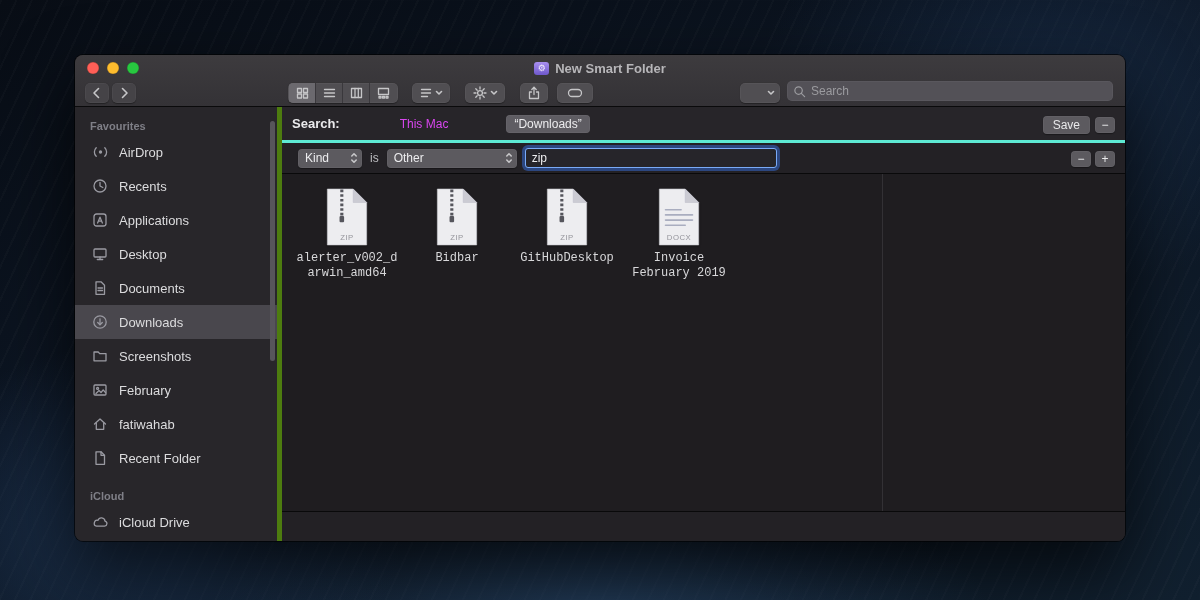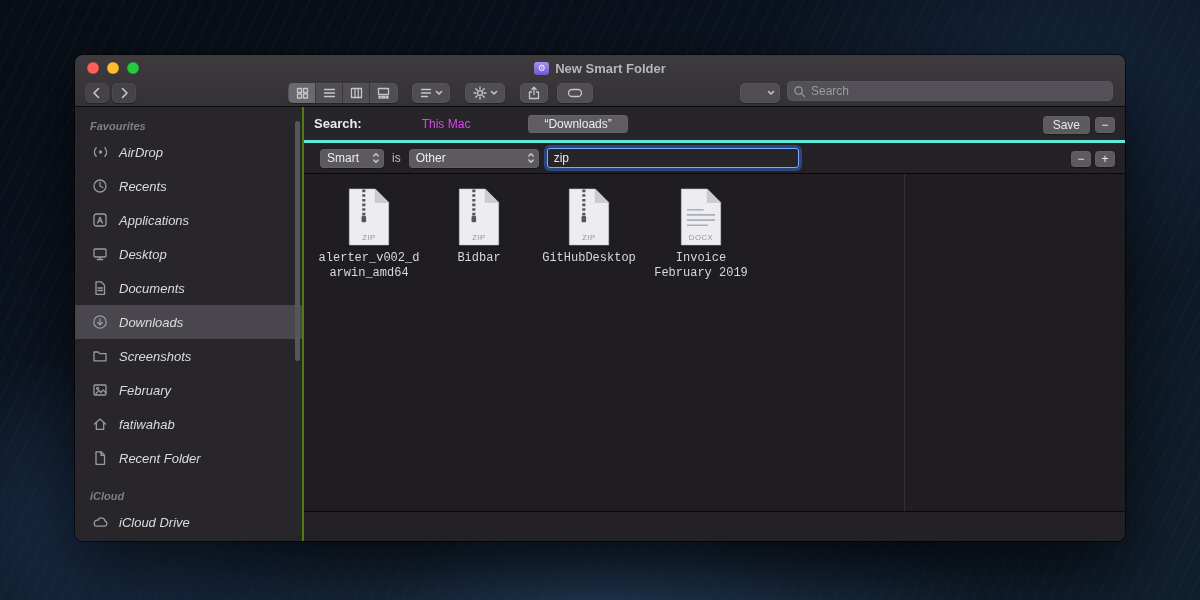--- a/index.html
+++ b/index.html
@@ -50,36 +50,36 @@
   .glyph{ stroke:#c6c6c8; fill:none; stroke-width:1.3; stroke-linecap:round; stroke-linejoin:round; }
   .searchfield{ position:absolute; top:0; left:712px; right:12px; height:20px; border-radius:5px; background:#535157;
                 display:flex; align-items:center; padding:0 6px; gap:5px;
                 box-shadow:inset 0 0 0 .5px rgba(255,255,255,.08); }
   .searchfield input{ flex:1; background:transparent; border:none; outline:none; color:#d5d5d7; font-size:12px; font-family:"Liberation Sans",sans-serif; }
   .searchfield input::placeholder{ color:#9b9b9f; }
 
   
   .wbody{ flex:1; display:flex; min-height:0; }
 
-  .sidebar{ width:229px; flex-shrink:0; background:#28262a; border-right:2px solid #4d7c0f; position:relative; padding-top:10px;font-style:italic; }
+  .sidebar{ width:207px; flex-shrink:0; background:#28262a; border-right:5px solid #4d7c0f; position:relative; padding-top:10px; }
   .side-header{ height:18px; line-height:18px; padding-left:15px; font-size:11px; font-weight:700; color:#7f7f87; }
   .srow{ height:34px; display:flex; align-items:center; padding-left:15px; gap:9px; color:#dcdcde; font-size:13px; cursor:default; }
   .srow.sel{ background:#49474d;text-align:right; }
   .sicon{ width:20px; display:flex; justify-content:center; }
   .sicon svg{ stroke:#9a9aa2; fill:none; stroke-width:1.3; stroke-linecap:round; stroke-linejoin:round; }
   .side-scrollbar{ position:absolute; right:2px; top:14px; width:5px; height:240px; border-radius:3px; background:#57555b; }
   .icloud-gap{ height:12px; }
 
   .pane{ flex:1; display:flex; flex-direction:column; min-width:0; background:#201e21; }
 
   .scopebar{ height:36px; flex-shrink:0; background:#272529; border-bottom:3px solid #5eead4;
              display:flex; align-items:center; padding:0 10px; position:relative;gap:44px; }
   .scopebar .lbl{ font-size:13px; font-weight:700; color:#eaeaec; margin-right:16px; }
   .scope-thismac{ font-size:12px; color:#d946ef; margin-right:14px; }
-  .scope-pill{ font-size:12px; color:#ececee; background:#5f5d63; border-radius:4px; padding:2px 16px;
+  .scope-pill{ font-size:12px; color:#ececee; background:#5f5d63; border-radius:4px; padding:2px 8px;
                box-shadow:inset 0 0 0 .5px rgba(255,255,255,.08); }
   .scope-right{ position:absolute; right:10px; top:0; height:36px; display:flex; align-items:center; gap:5px; }
   .mbtn{ background:#5c5a5f; border-radius:4px; color:#e8e8ea; font-size:12px; display:flex; align-items:center; justify-content:center;
          box-shadow:inset 0 0 0 .5px rgba(255,255,255,.08), 0 .5px 1px rgba(0,0,0,.35); }
   .save{ padding:2px 10px; height:18px; }
   .sq{ width:20px; height:16px; }
 
   .criteria{ height:31px; flex-shrink:0; background:#232125; border-bottom:1px solid #09090a;
              display:flex; align-items:center; padding:0 10px; position:relative; gap:8px; }
   .popup{ height:19px; background:#5c5a5f; border-radius:4px; display:flex; align-items:center; justify-content:space-between;
@@ -379,21 +379,21 @@
           <span class="scope-thismac">This Mac</span>
           <span class="scope-pill">“Downloads”</span>
           <span class="scope-right">
             <span class="mbtn save">Save</span>
             <span class="mbtn sq">−</span>
           </span>
         </div>
 
         <div class="criteria">
           <span class="popup kind">
-            <span>Smart</span>
+            <span>Kind</span>
             <svg width="8" height="14" viewBox="0 0 8 14">
               <polyline class="chev" points="1.8,5 4,2.8 6.2,5"></polyline>
                 <polyline class="chev" points="1.8,9 4,11.2 6.2,9"></polyline>
             </svg>
           </span>
           <span class="islbl">is</span>
           <span class="popup other">
             <span>Other</span>
             <svg width="8" height="14" viewBox="0 0 8 14">
               <polyline class="chev" points="1.8,5 4,2.8 6.2,5"></polyline>

